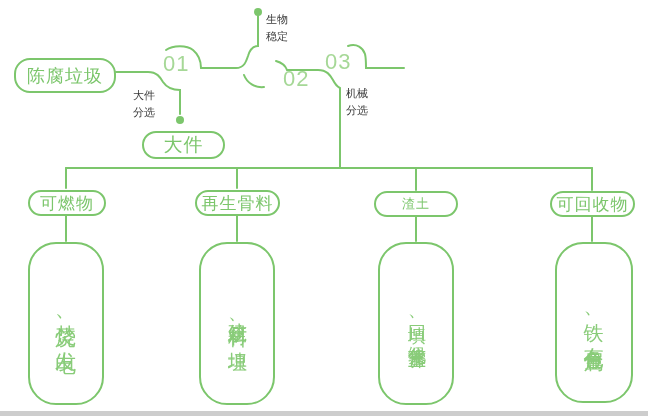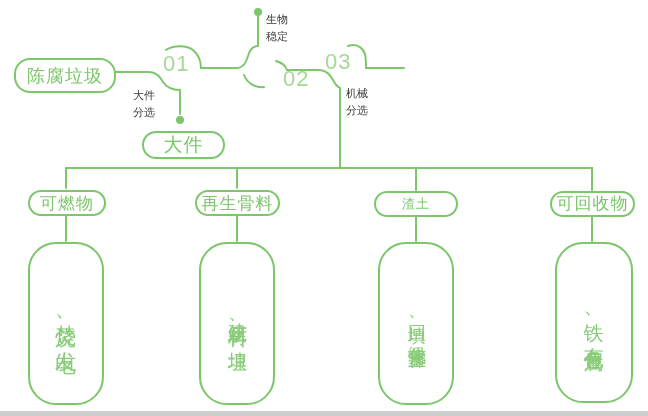--- a/index.html
+++ b/index.html
@@ -123,21 +123,21 @@
 
   <div class="pill" style="left:195px; top:190px; width:85px; height:26px; font-size:17px;">
     <span>再生骨料</span>
   </div>
   <div class="pill" style="left:28px; top:190px; width:78px; height:26px; font-size:17px;">
     <span>可燃物</span>
   </div>
   <div class="pill" style="left:374px; top:191px; width:84px; height:26px; font-size:13px;">
     <span>渣土</span>
   </div>
-  <div class="pill" style="left:550px; top:191px; width:85px; height:26px; font-size:17px;align-items:flex-end;">
+  <div class="pill" style="left:550px; top:191px; width:85px; height:26px; font-size:17px;">
     <span>可回收物</span>
   </div>
 
   <div class="result-box" style="left:28px; top:242px; width:76px; height:163px;">
     <div class="vtext" style="font-size:21px;">焚烧、发电</div>
   </div>
   <div class="result-box" style="left:199px; top:242px; width:76px; height:163px;">
     <div class="vtext" style="font-size:19px;">建筑材料、填埋</div>
   </div>
   <div class="result-box" style="left:378px; top:242px; width:76px; height:163px;">

